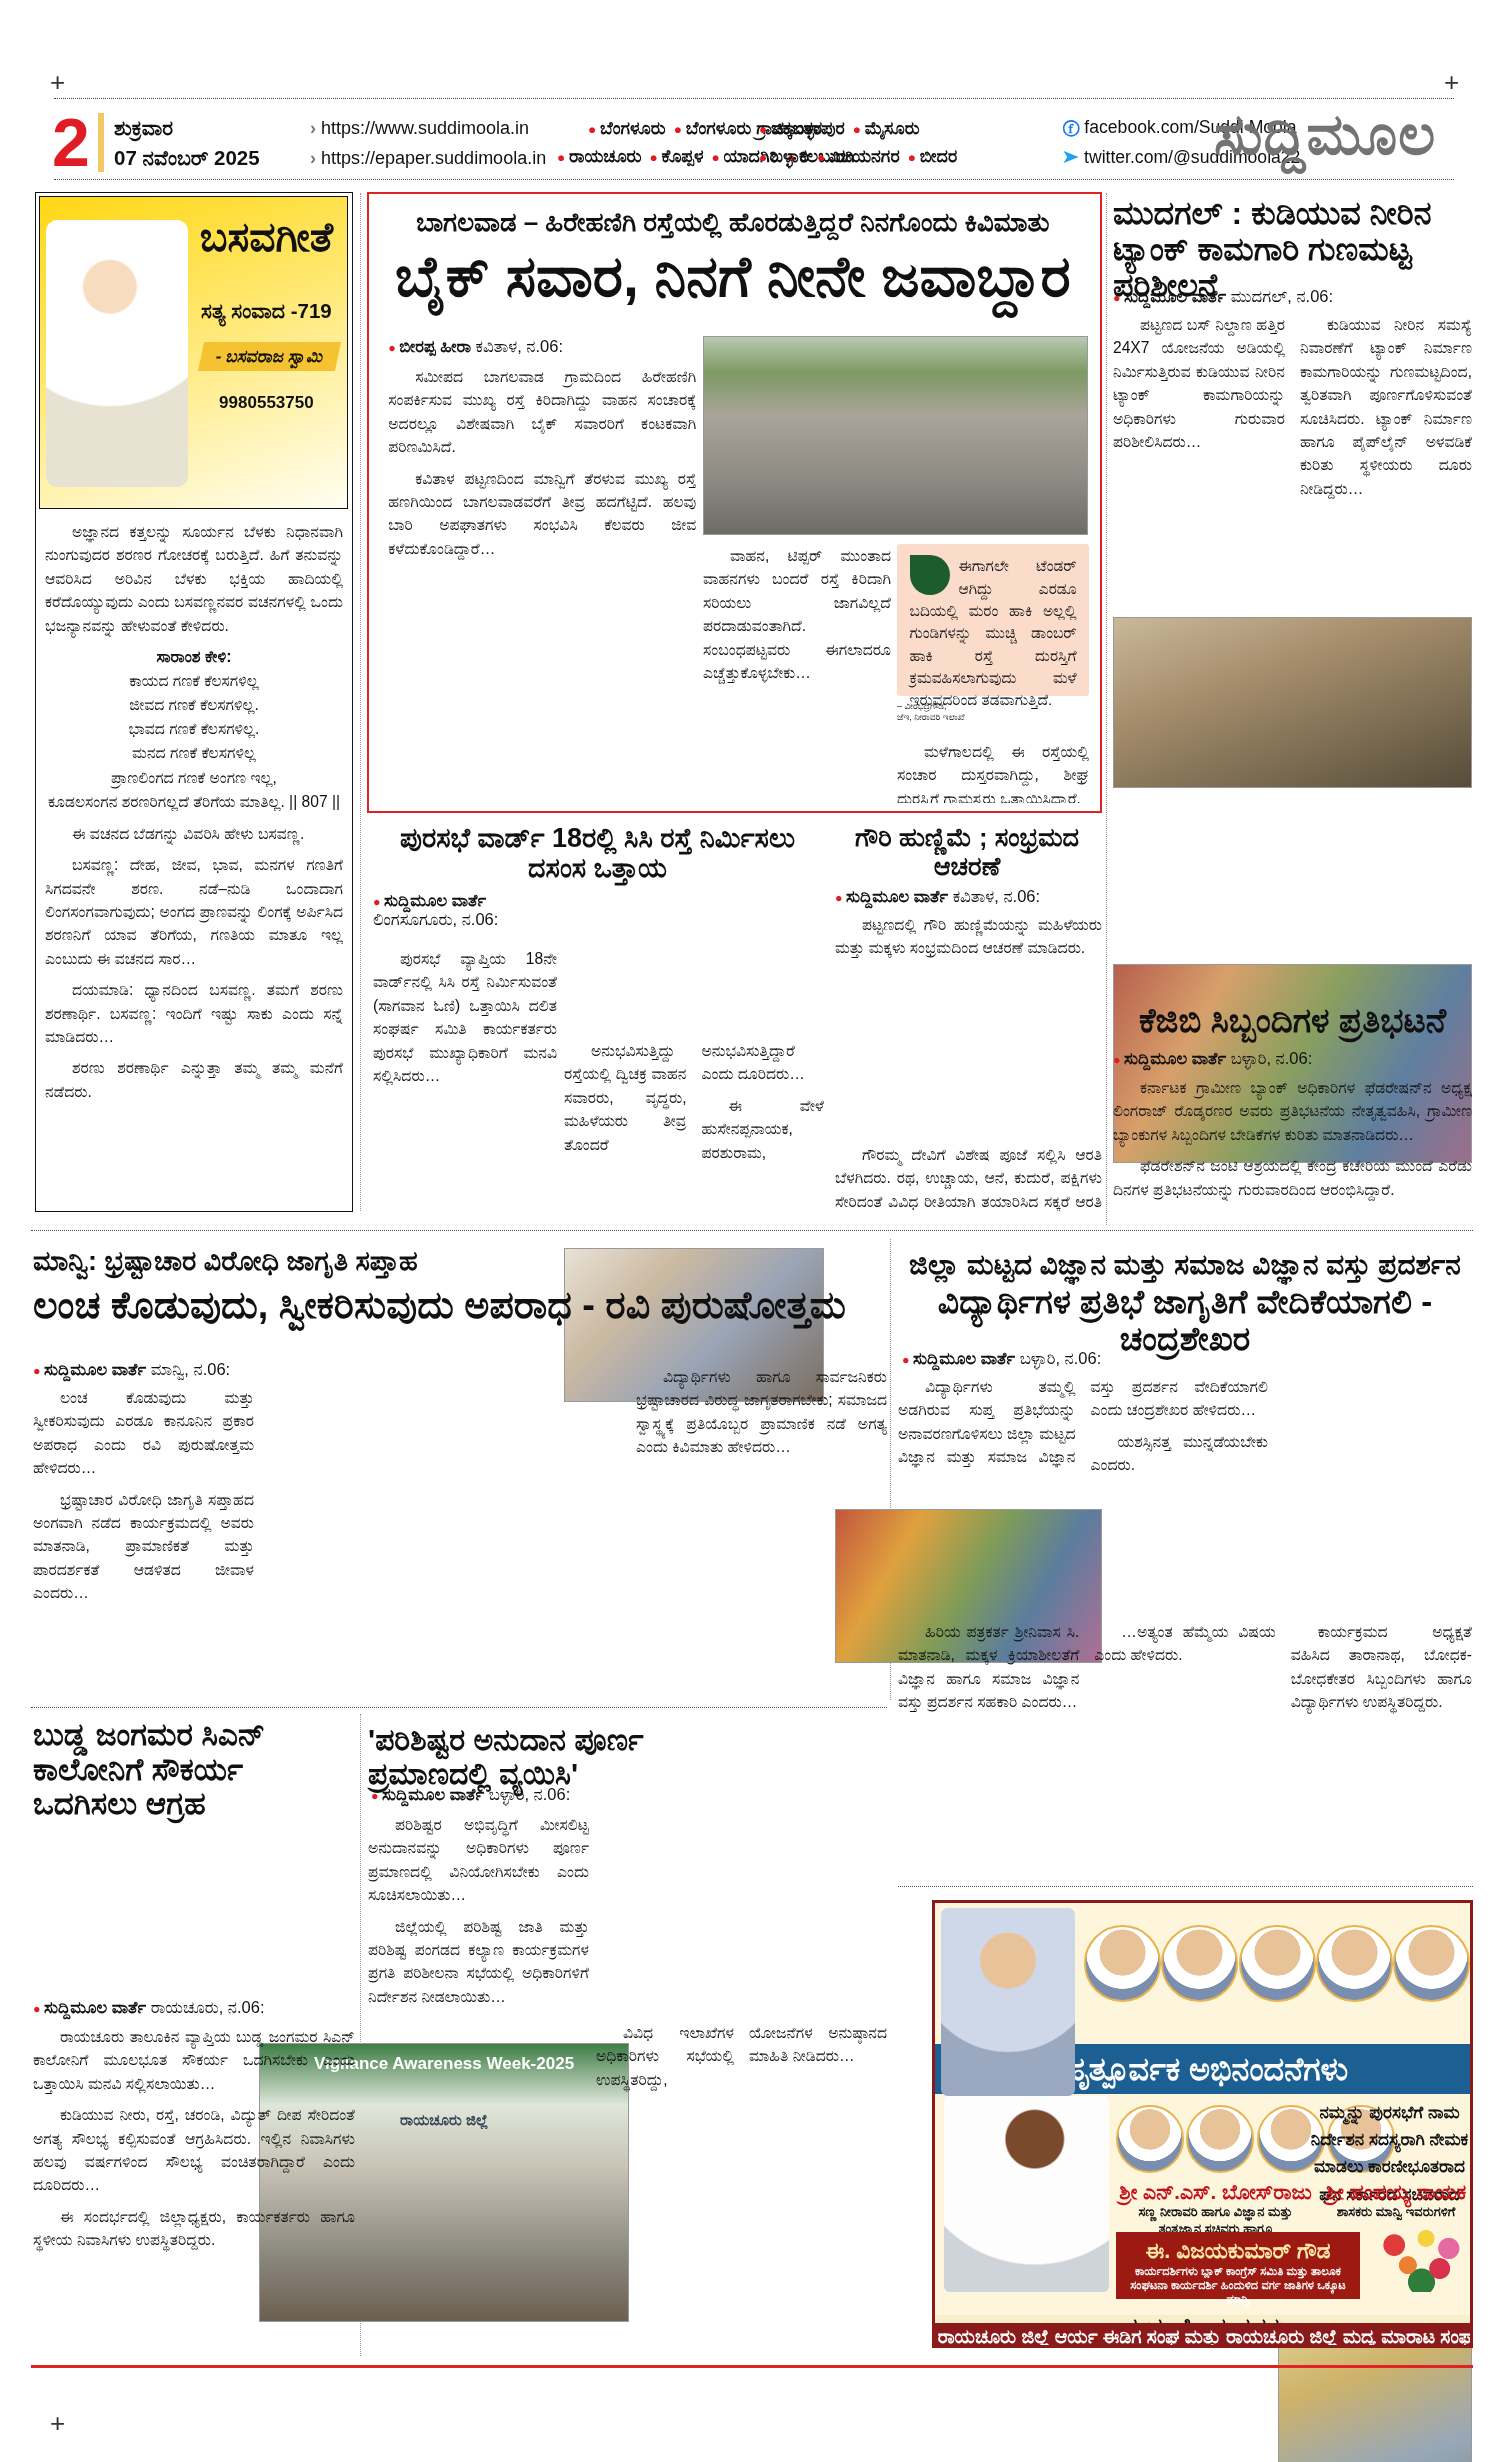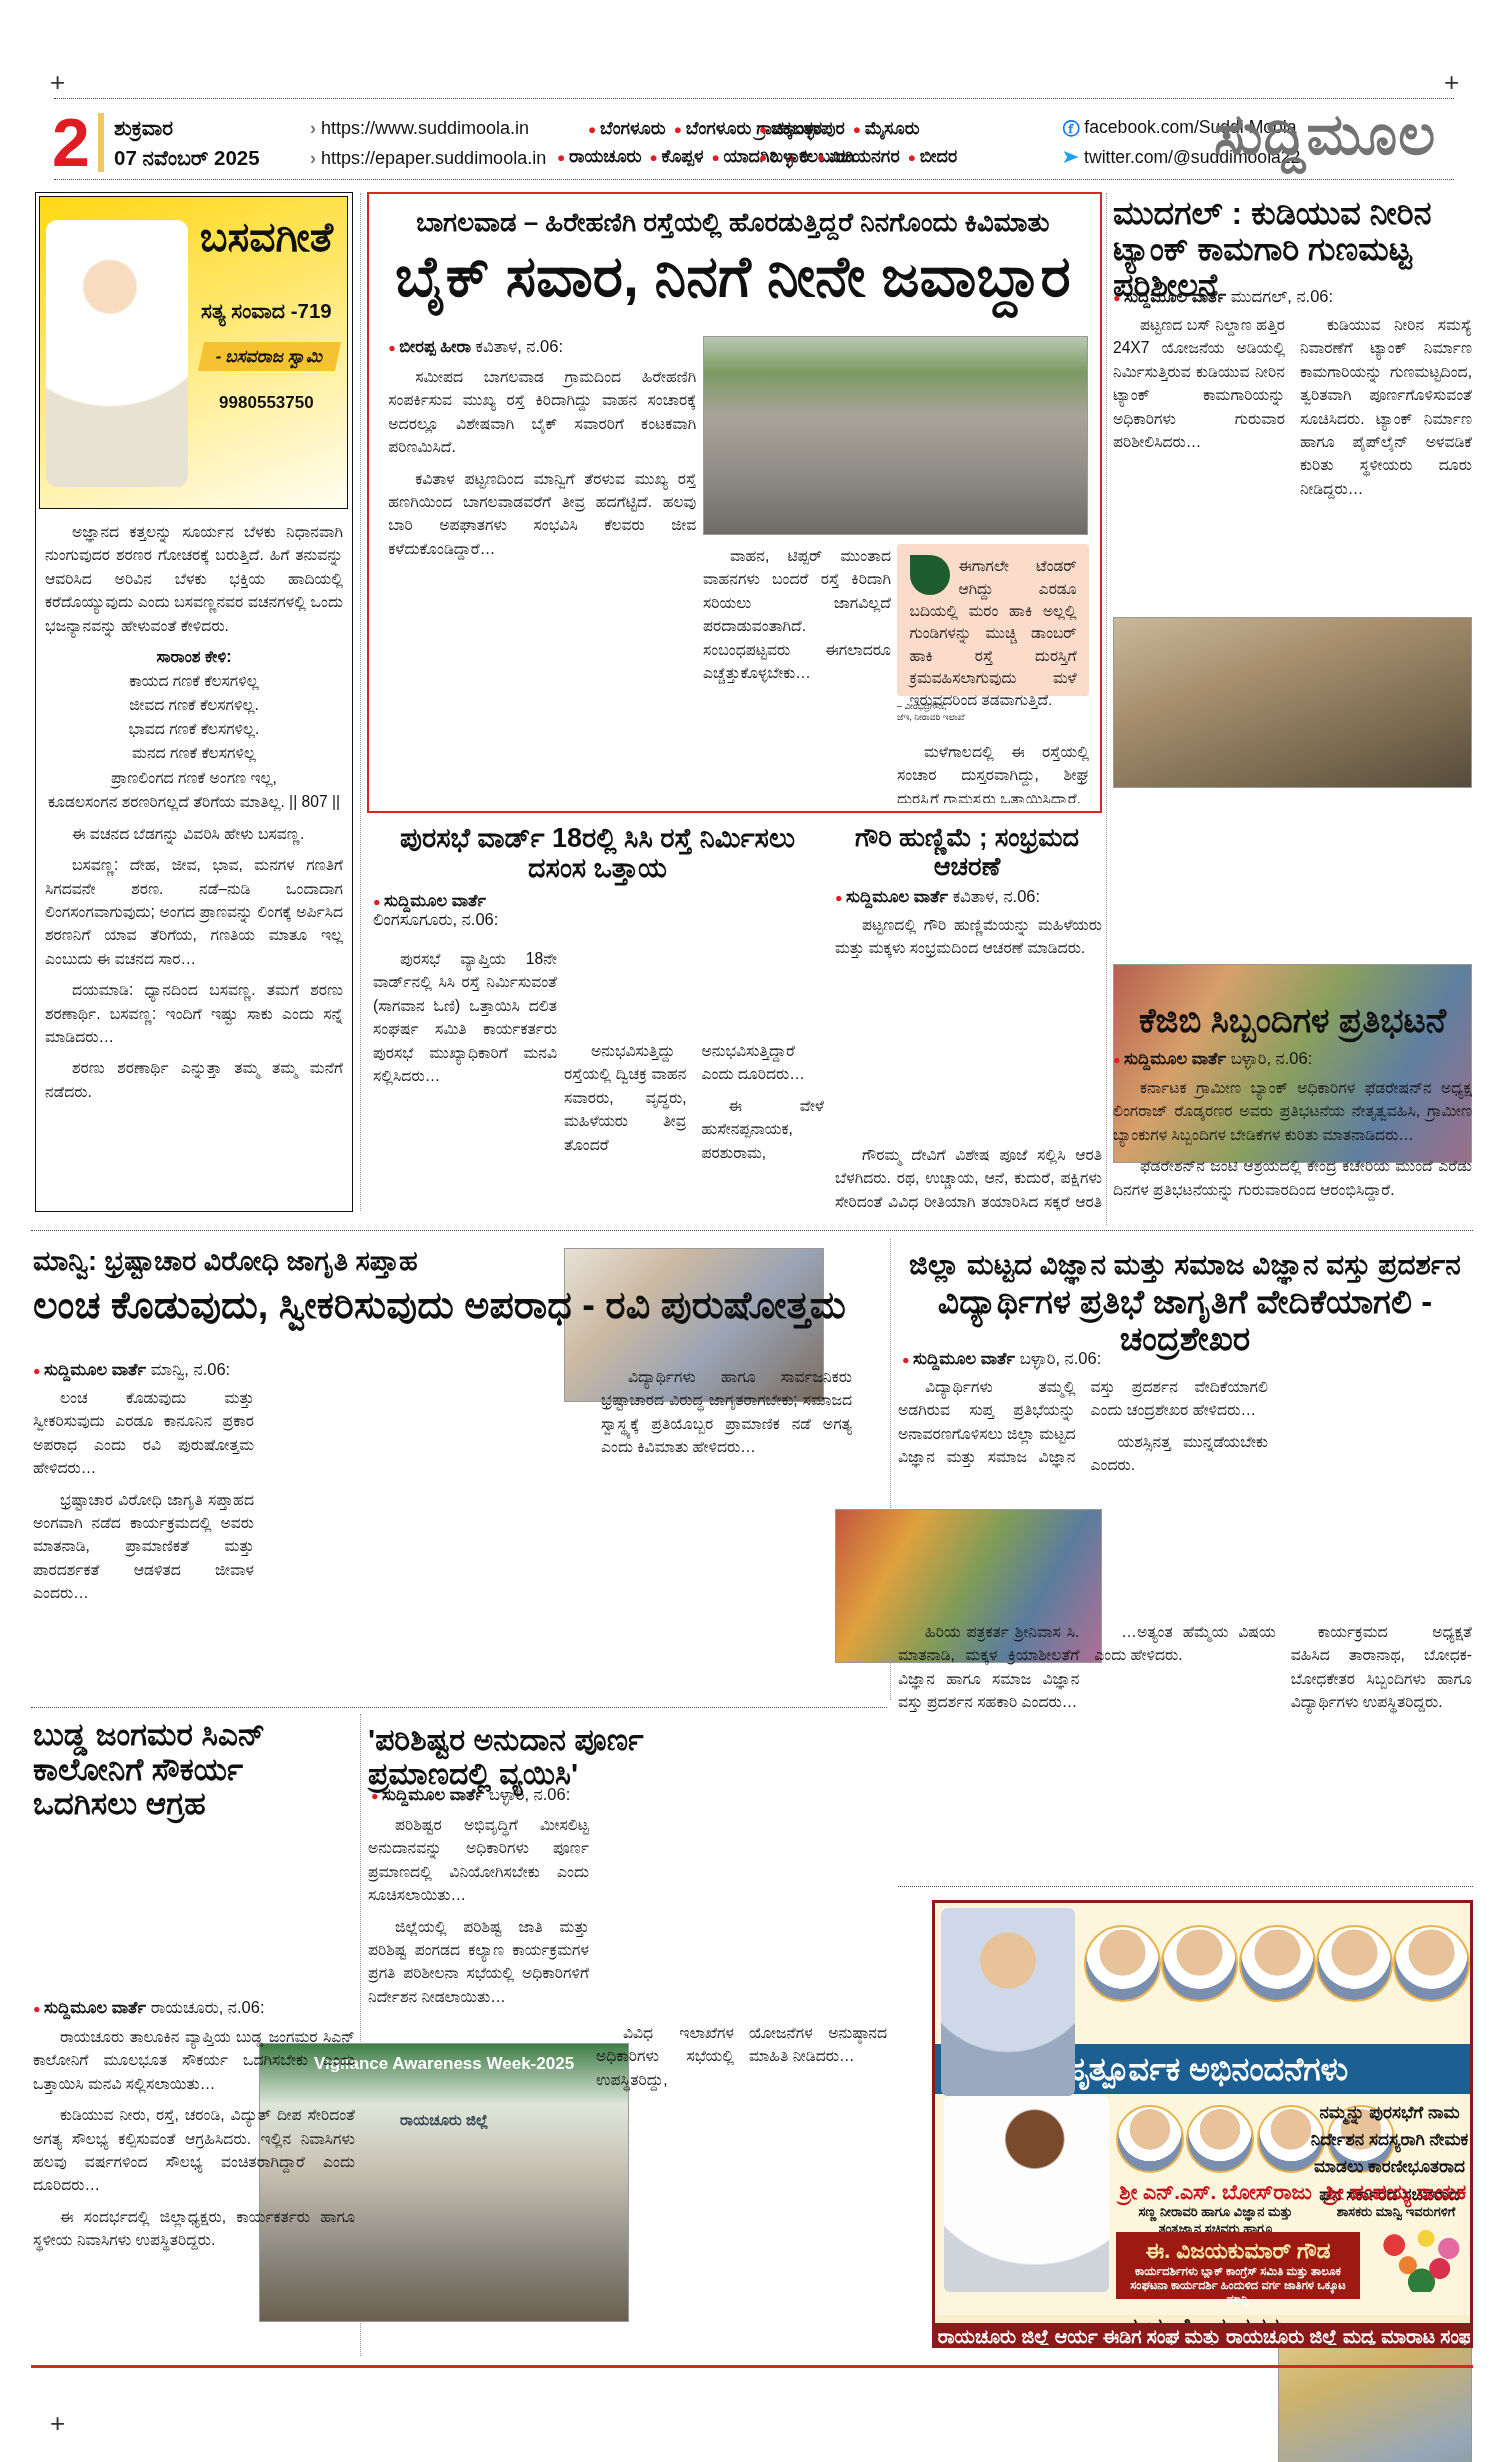--- a/index.html
+++ b/index.html
@@ -223,21 +223,21 @@
     <span class="agency">ಸುದ್ದಿಮೂಲ ವಾರ್ತೆ</span> <span>ಮಾನ್ವಿ, ನ.06:</span>
   </div>
   <div class="abs body" style="left:33px;top:1386px;width:221px;height:314px;">
     <p>ಲಂಚ ಕೊಡುವುದು ಮತ್ತು ಸ್ವೀಕರಿಸುವುದು ಎರಡೂ ಕಾನೂನಿನ ಪ್ರಕಾರ ಅಪರಾಧ ಎಂದು ರವಿ ಪುರುಷೋತ್ತಮ ಹೇಳಿದರು…</p>
     <p>ಭ್ರಷ್ಟಾಚಾರ ವಿರೋಧಿ ಜಾಗೃತಿ ಸಪ್ತಾಹದ ಅಂಗವಾಗಿ ನಡೆದ ಕಾರ್ಯಕ್ರಮದಲ್ಲಿ ಅವರು ಮಾತನಾಡಿ, ಪ್ರಾಮಾಣಿಕತೆ ಮತ್ತು ಪಾರದರ್ಶಕತೆ ಆಡಳಿತದ ಜೀವಾಳ ಎಂದರು…</p>
   </div>
   <div class="abs photo" style="left:259px;top:1365px;width:370px;height:279px;background:linear-gradient(180deg,#3e7d46 0%,#dfe6da 22%,#c7c2b4 45%,#8d8a80 75%,#6b5f50 100%);">
     <div class="band" style="top:10.2px;font-size:17px;color:#fff;">Vigilance Awareness Week-2025</div>
     <div class="band" style="top:67px;font-size:15px;color:#345;">ರಾಯಚೂರು ಜಿಲ್ಲೆ</div>
   </div>
-  <div class="abs body" style="left:601px;top:1365px;width:251px;height:335px;">
+  <div class="abs body" style="left:636px;top:1365px;width:251px;height:335px;">
     <p>ವಿದ್ಯಾರ್ಥಿಗಳು ಹಾಗೂ ಸಾರ್ವಜನಿಕರು ಭ್ರಷ್ಟಾಚಾರದ ವಿರುದ್ಧ ಜಾಗೃತರಾಗಬೇಕು; ಸಮಾಜದ ಸ್ವಾಸ್ಥ್ಯಕ್ಕೆ ಪ್ರತಿಯೊಬ್ಬರ ಪ್ರಾಮಾಣಿಕ ನಡೆ ಅಗತ್ಯ ಎಂದು ಕಿವಿಮಾತು ಹೇಳಿದರು…</p>
   </div>
 
   <div class="abs kicker" style="left:898px;top:1249px;width:574px;font-size:28px;">ಜಿಲ್ಲಾ ಮಟ್ಟದ ವಿಜ್ಞಾನ ಮತ್ತು ಸಮಾಜ ವಿಜ್ಞಾನ ವಸ್ತು ಪ್ರದರ್ಶನ</div>
   <div class="abs headline" style="left:898px;top:1284px;width:574px;font-size:33px;">ವಿದ್ಯಾರ್ಥಿಗಳ ಪ್ರತಿಭೆ ಜಾಗೃತಿಗೆ ವೇದಿಕೆಯಾಗಲಿ - ಚಂದ್ರಶೇಖರ</div>
   <div class="abs byline" style="left:902px;top:1349px;width:364px;">
     <span class="agency">ಸುದ್ದಿಮೂಲ ವಾರ್ತೆ</span> <span>ಬಳ್ಳಾರಿ, ನ.06:</span>
   </div>
   <div class="abs photo" style="left:1278px;top:1346px;width:194px;height:267px;background:linear-gradient(160deg,#e6d79a 0%,#cdb26a 30%,#97a7b8 60%,#6f7d63 100%);"></div>
   <div class="abs body cols2" style="left:898px;top:1375px;width:370px;height:239px;">

